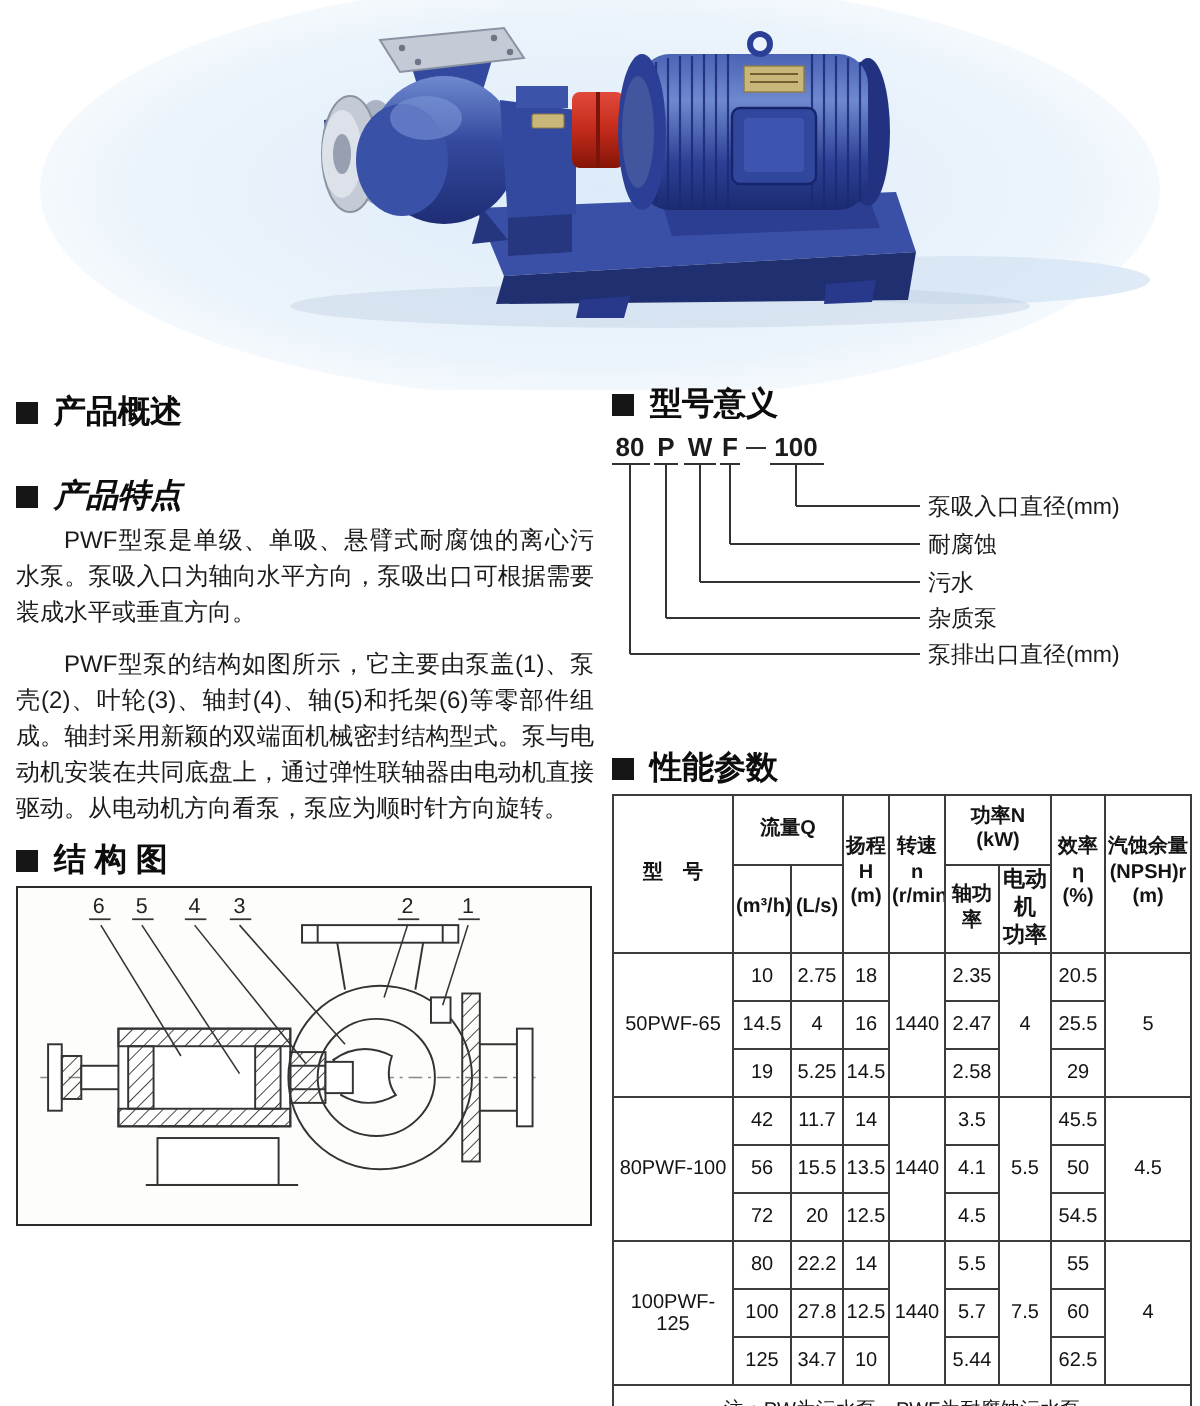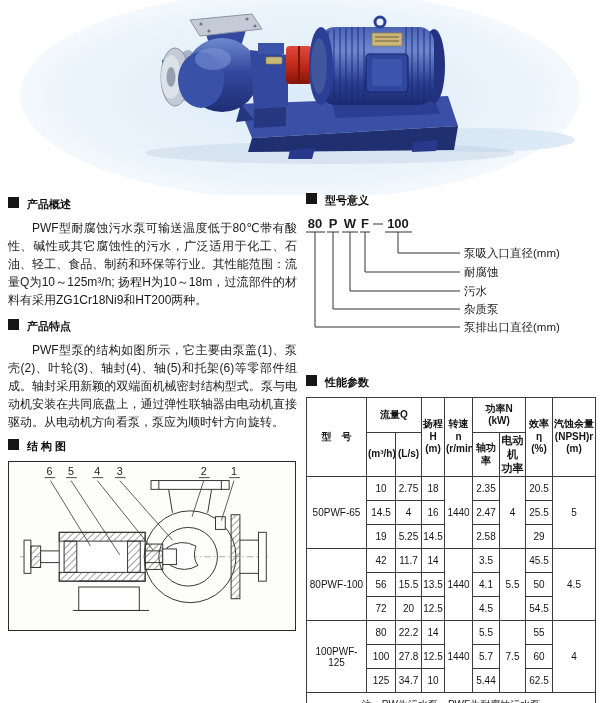--- a/index.html
+++ b/index.html
@@ -4,22 +4,22 @@
 <style>
   html,body{margin:0;padding:0;}
   body{
     width:600px;height:703px;position:relative;background:#ffffff;
     font-family:"Liberation Sans","DejaVu Sans",sans-serif;color:#1c1c1c;
     overflow:hidden;
   }
   .photo-wrap{position:absolute;left:0;top:0;width:600px;height:195px;}
   .col-left{position:absolute;left:8px;top:197px;width:289px;}
   .col-right{position:absolute;left:306px;top:193px;width:289px;}
-  .sec-head{display:flex;align-items:flex-start;gap:8px;margin:0 0 4px 0;
-    font-size:11px;font-weight:bold;color:#0d0d0d;height:18px;}
+  .sec-head{display:flex;align-items:center;gap:8px;margin:0 0 4px 0;
+    font-size:16px;font-weight:bold;color:#0d0d0d;height:18px;}
   .bullet{width:11px;height:11px;background:#161616;flex:0 0 auto;}
   .para{font-size:12px;line-height:1.5;margin:0 0 8px 0;text-align:justify;
     text-indent:2em;color:#1b1b1b;}
   .diagram-box{border:1.5px solid #2a2a2a;width:286px;height:168px;background:#fdfdfb;}
   .model-svg{display:block;margin:2px 0 10px 0;}
   
   table.perf{border-collapse:collapse;width:289px;table-layout:fixed;margin-top:4px;}
   table.perf th,table.perf td{
     border:1px solid #3c3c3c;text-align:center;vertical-align:middle;
     padding:1px 1px;font-size:10px;color:#141414;overflow:hidden;
@@ -130,26 +130,26 @@
   </g>
 </svg>
 </div>
 
 <div class="col-left">
 
   <div class="sec-head">
     <span class="bullet"></span>
     <span>产品概述</span>
   </div>
-  <p class="para">PWF型耐腐蚀污水泵可输送温度低于80℃带有酸性、碱性或其它腐蚀性的污水，广泛适用于化工、石油、轻工、食品、制药和环保等行业。其性能范围：流量Q为10～125m³/h; 扬程H为10～18m，过流部件的材料有采用ZG1Cr18Ni9和HT200两种。</p>
-
-  <div class="sec-head" style="margin-top:10px;">
+
+  <div class="sec-head" style="margin-top:24px;font-style:italic;">
     <span class="bullet"></span>
     <span>产品特点</span>
   </div>
+  <p class="para">PWF型泵是单级、单吸、悬臂式耐腐蚀的离心污水泵。泵吸入口为轴向水平方向，泵吸出口可根据需要装成水平或垂直方向。</p>
   <p class="para">PWF型泵的结构如图所示，它主要由泵盖(1)、泵壳(2)、叶轮(3)、轴封(4)、轴(5)和托架(6)等零部件组成。轴封采用新颖的双端面机械密封结构型式。泵与电动机安装在共同底盘上，通过弹性联轴器由电动机直接驱动。从电动机方向看泵，泵应为顺时针方向旋转。</p>
 
   <div class="sec-head" style="">
     <span class="bullet"></span>
     <span>结 构 图</span>
   </div>
 
   <div class="diagram-box">
   <svg width="286" height="168" viewBox="0 0 286 172">
     <defs>

